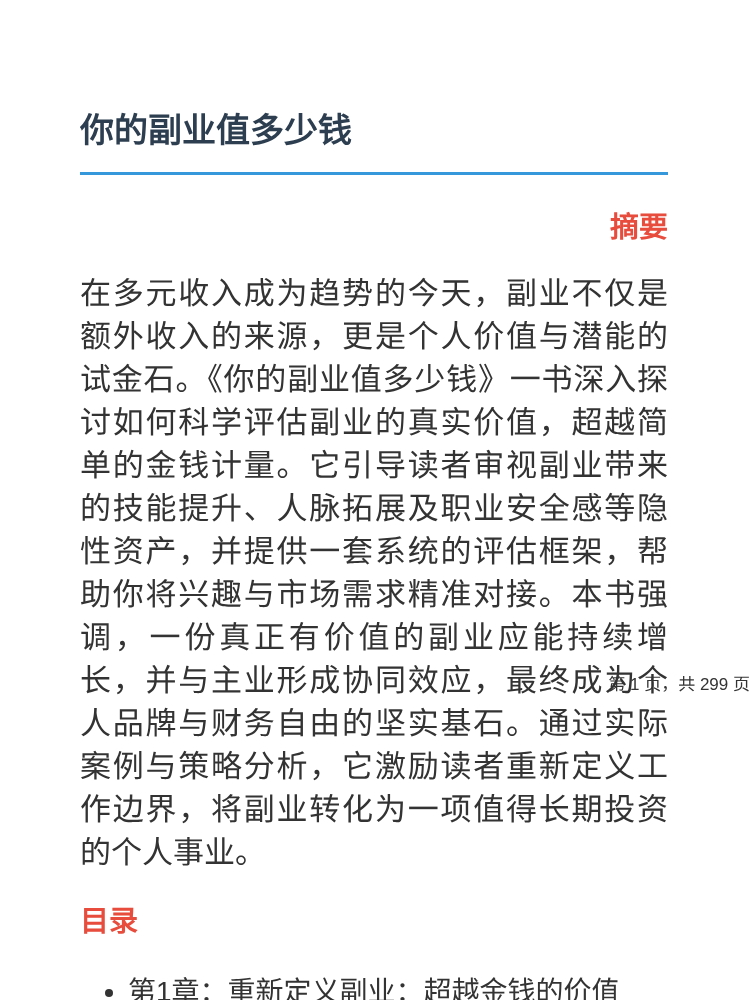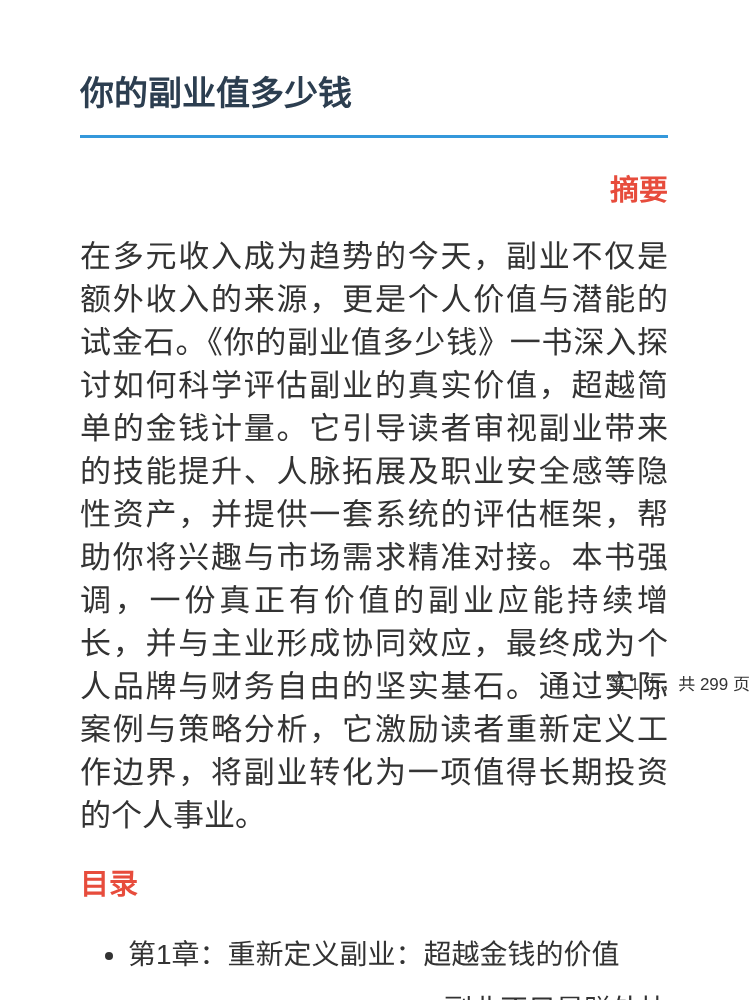--- a/index.html
+++ b/index.html
@@ -14,21 +14,21 @@
     width: 750px;
     height: 1000px;
     background: #ffffff;
     font-family: "Liberation Sans", "DejaVu Sans", sans-serif;
     overflow: hidden;
   }
   .page {
     position: relative;
     width: 750px;
     height: 731px;
-    padding: 71px 82px 0 80px;
+    padding: 108px 82px 0 80px;
   }
   .doc-title {
     font-size: 34px;
     font-weight: 700;
     color: var(--c-title);
     line-height: 1.3;
     padding-bottom: 20px;
     border-bottom: 3px solid var(--c-divider);
   }
   .section-heading {

